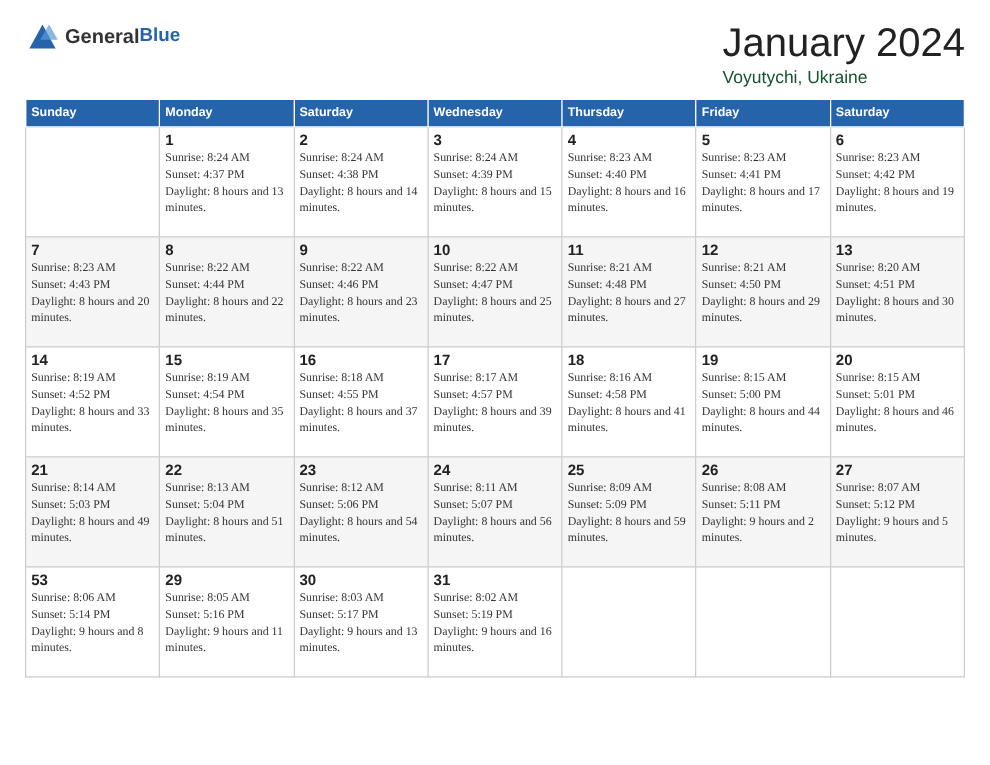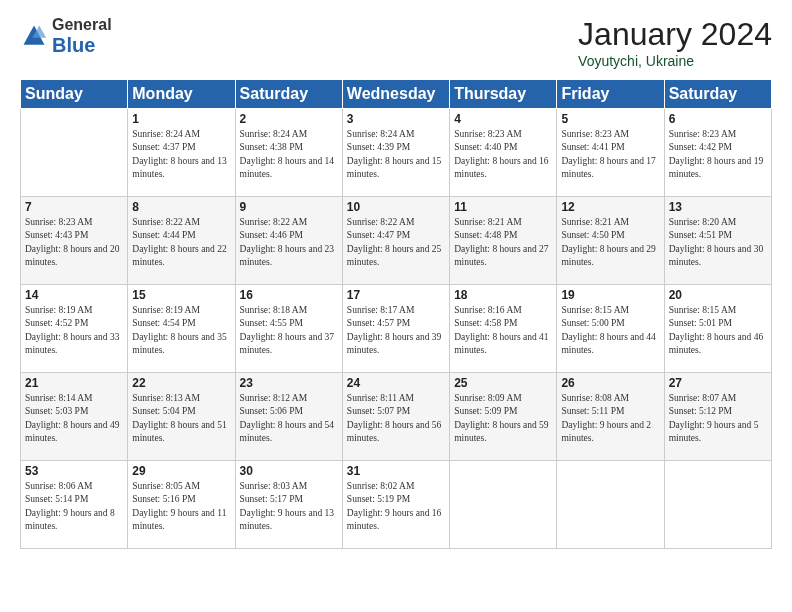--- a/index.html
+++ b/index.html
@@ -22,30 +22,30 @@
       align-items: flex-start;
       margin-bottom: 10px;
     }
     .logo {
       display: flex;
       align-items: center;
       gap: 4px;
     }
     .logo-text {
       display: flex;
-      flex-direction: column;
+      flex-direction: row;
       line-height: 1.1;
     }
     .logo-general {
       font-size: 16px;
       font-weight: bold;
       color: #333;
     }
     .logo-blue {
-      font-size: 20px;
+      font-size: 15px;
       font-weight: bold;
       color: #2563ab;
     }
     .logo-icon {
       width: 28px;
       height: 28px;
     }
     .title-block {
     }
     .month-title {
@@ -58,21 +58,21 @@
       color: #14532d;
     }
     .calendar {
       width: 100%;
       border-collapse: collapse;
       table-layout: fixed;
     }
     .calendar th {
       background: #2563ab;
       color: #fff;
-      font-size: 16px;
+      font-size: 10px;
       font-weight: bold;
       padding: 5px 4px;
       text-align: left;
       border: 1px solid #fff;
     }
     .calendar td {
       border: 1px solid #ccc;
       vertical-align: top;
       padding: 3px 4px;
       font-size: 10px;

